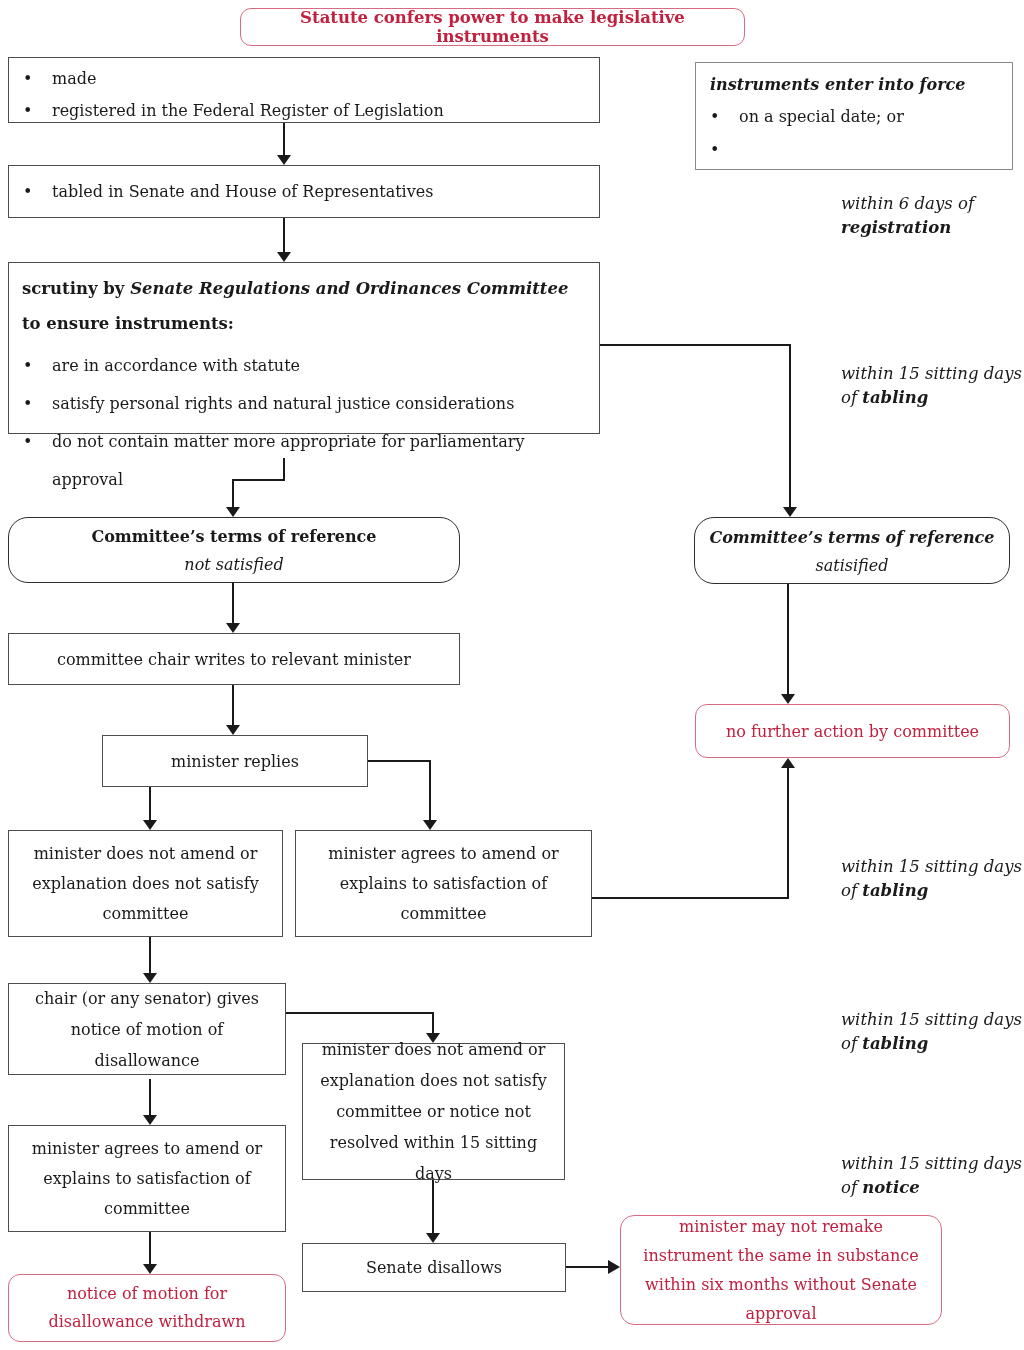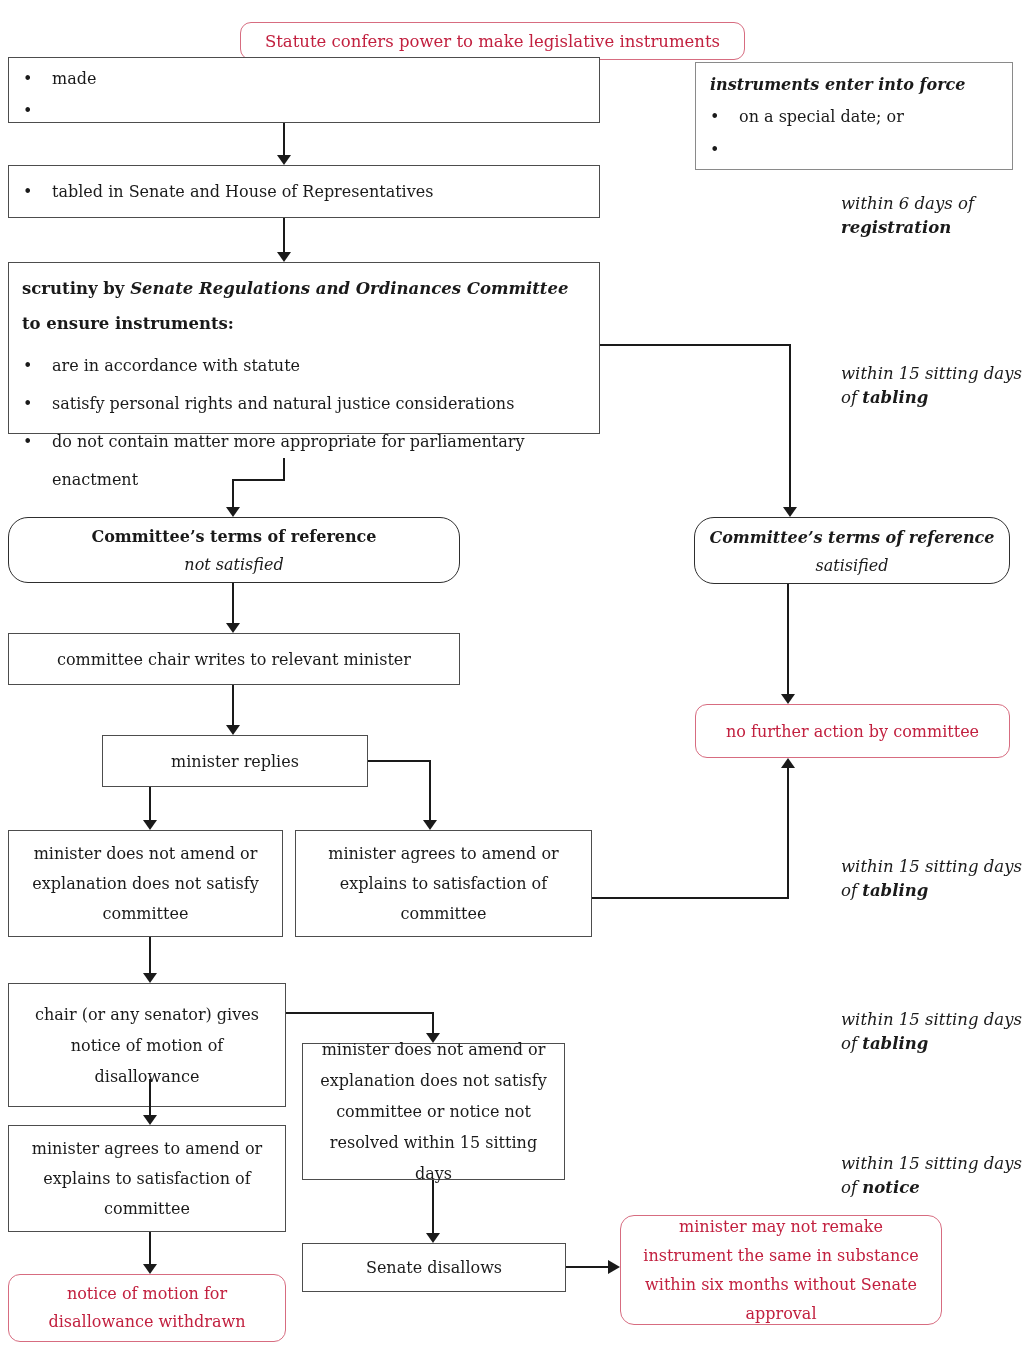--- a/index.html
+++ b/index.html
@@ -5,21 +5,21 @@
   html,body{margin:0;padding:0;}
   body{
     width:1024px;height:1350px;position:relative;background:#ffffff;
     font-family:"DejaVu Serif", serif;color:#1a1a1a;font-size:16px;
   }
   .box{position:absolute;border:1.5px solid #4d4d4d;background:#fff;box-sizing:border-box;}
   .thin{border-width:1px;border-color:#8a8a8a;}
   .rounded{border-radius:20px;border-color:#2e2e2e;}
   .redbox{border-color:#d76c80;color:#c2203f;}
   .center{display:flex;align-items:center;justify-content:center;text-align:center;}
-  .titlebox{font-weight:normal;font-size:16.5px;margin-top:14px;}
+  .titlebox{font-weight:bold;font-size:16.5px;}
   .brow{display:flex;align-items:baseline;}
   .bt{width:29px;flex:0 0 29px;text-align:left;}
   .bullets{padding:5px 10px 0 14px;}
   .lh32 .brow{line-height:32px;}
   .lh33 .brow{line-height:33px;}
   .lh38 .brow{line-height:38px;}
   .scrutiny-head{font-weight:bold;font-size:16.5px;line-height:35px;padding:8px 14px 0 13px;}
   .scrutiny-head .it{font-style:italic;}
   .force-head{font-weight:bold;font-style:italic;padding:9px 14px 2px 14px;line-height:26px;}
   .l1b{font-weight:bold;line-height:30px;}
@@ -40,20 +40,21 @@
   <span>Statute confers power to make legislative instruments</span>
 </div>
 
 <div class="box bullets lh32" style="left:8px;top:57px;width:592px;height:66px;">
   <div class="brow">
     <span class="bt">•</span>
     <span>made</span>
   </div>
   <div class="brow">
     <span class="bt">•</span>
+    <span>registered in the Federal Register of Legislation</span>
   </div>
 </div>
 
 <div class="box bullets lh32" style="left:8px;top:165px;width:592px;height:53px;padding-top:10px;">
   <div class="brow">
     <span class="bt">•</span>
     <span>tabled in Senate and House of Representatives</span>
   </div>
 </div>
 
@@ -78,21 +79,21 @@
     <div class="brow">
       <span class="bt">•</span>
       <span>are in accordance with statute</span>
     </div>
     <div class="brow">
       <span class="bt">•</span>
       <span>satisfy personal rights and natural justice considerations</span>
     </div>
     <div class="brow">
       <span class="bt">•</span>
-      <span>do not contain matter more appropriate for parliamentary enactment</span>
+      <span>do not contain matter more appropriate for parliamentary approval</span>
     </div>
   </div>
 </div>
 
 <div class="box rounded center" style="left:8px;top:517px;width:452px;height:66px;flex-direction:column;">
   <div class="l1b">Committee’s terms of reference</div>
   <div class="l2i">not satisfied</div>
 </div>
 
 <div class="box rounded center" style="left:694px;top:517px;width:316px;height:67px;flex-direction:column;">
@@ -113,21 +114,21 @@
 </div>
 
 <div class="box center" style="left:8px;top:830px;width:275px;height:107px;padding:6px 14px;line-height:30px;">
   <span>minister does not amend or explanation does not satisfy committee</span>
 </div>
 
 <div class="box center" style="left:295px;top:830px;width:297px;height:107px;padding:6px 16px;line-height:30px;">
   <span>minister agrees to amend or explains to satisfaction of committee</span>
 </div>
 
-<div class="box center" style="left:8px;top:983px;width:278px;height:124px;padding:6px 8px;line-height:31px;">
+<div class="box center" style="left:8px;top:983px;width:278px;height:92px;padding:6px 8px;line-height:31px;">
   <span>chair (or any senator) gives notice of motion of disallowance</span>
 </div>
 
 <div class="box center" style="left:302px;top:1043px;width:263px;height:137px;padding:4px 8px;line-height:31px;">
   <span>minister does not amend or explanation does not satisfy committee or notice not resolved within 15 sitting days</span>
 </div>
 
 <div class="box center" style="left:8px;top:1125px;width:278px;height:107px;padding:6px 16px;line-height:30px;">
   <span>minister agrees to amend or explains to satisfaction of committee</span>
 </div>

